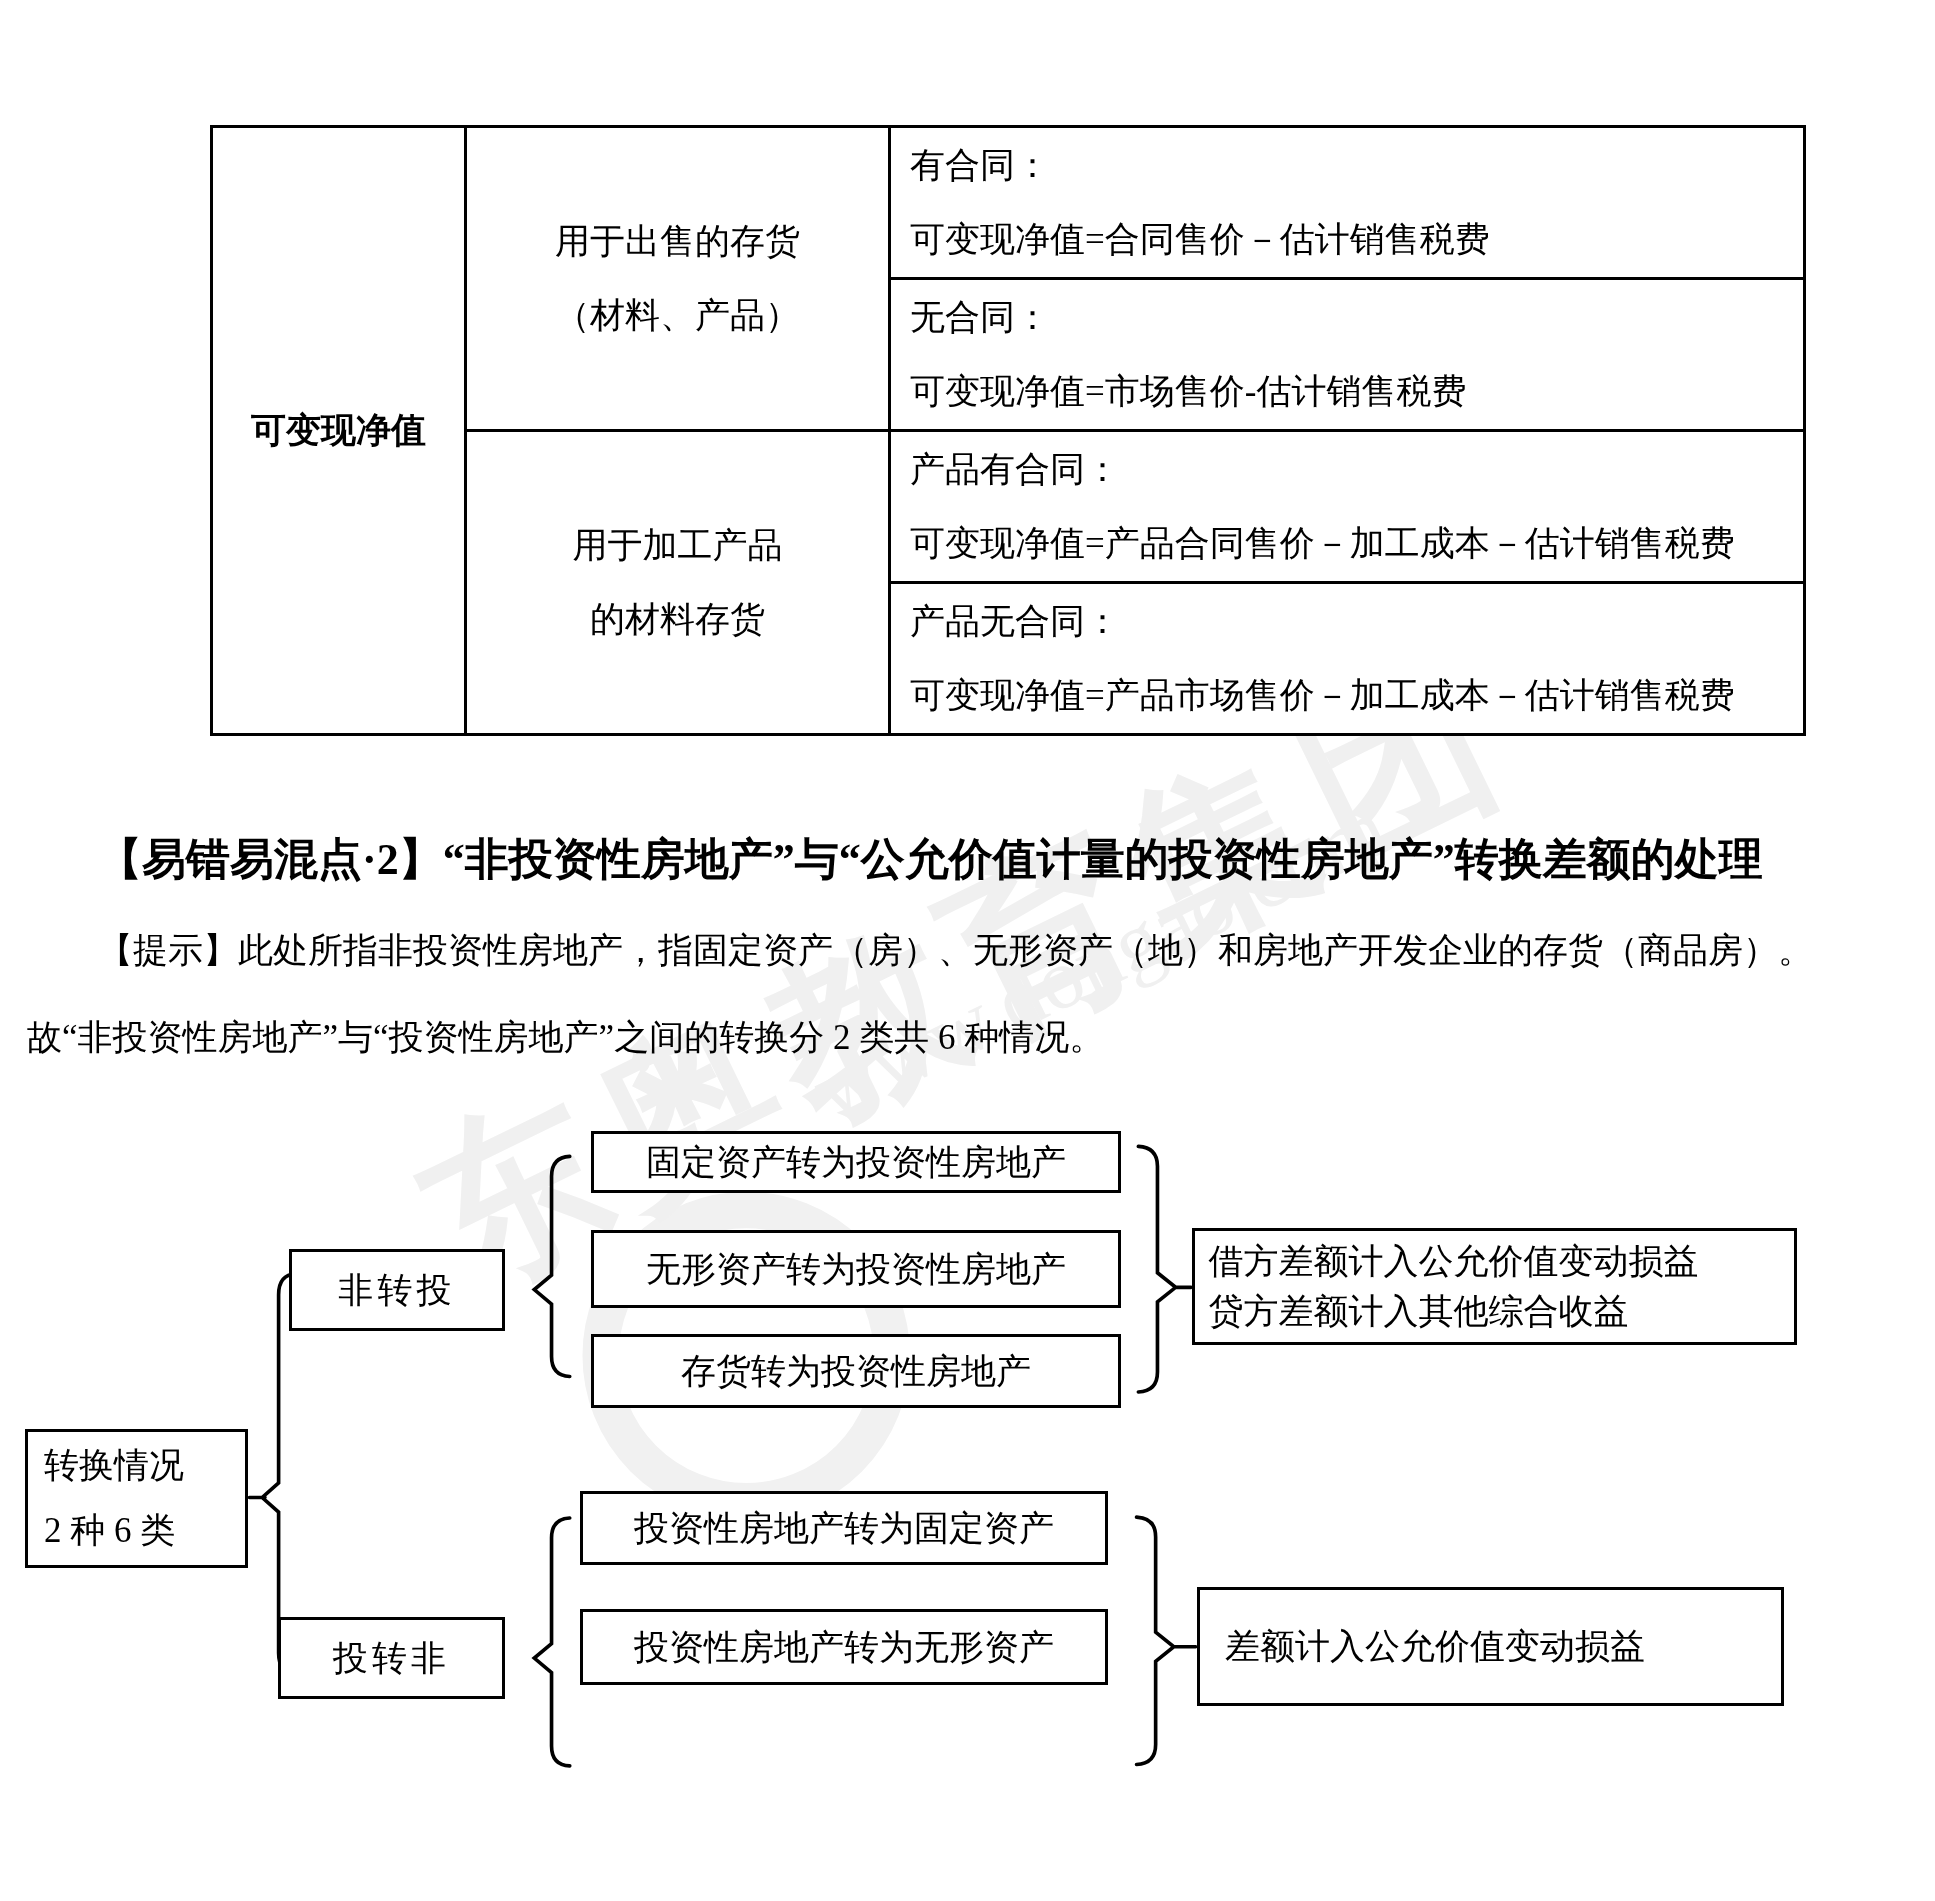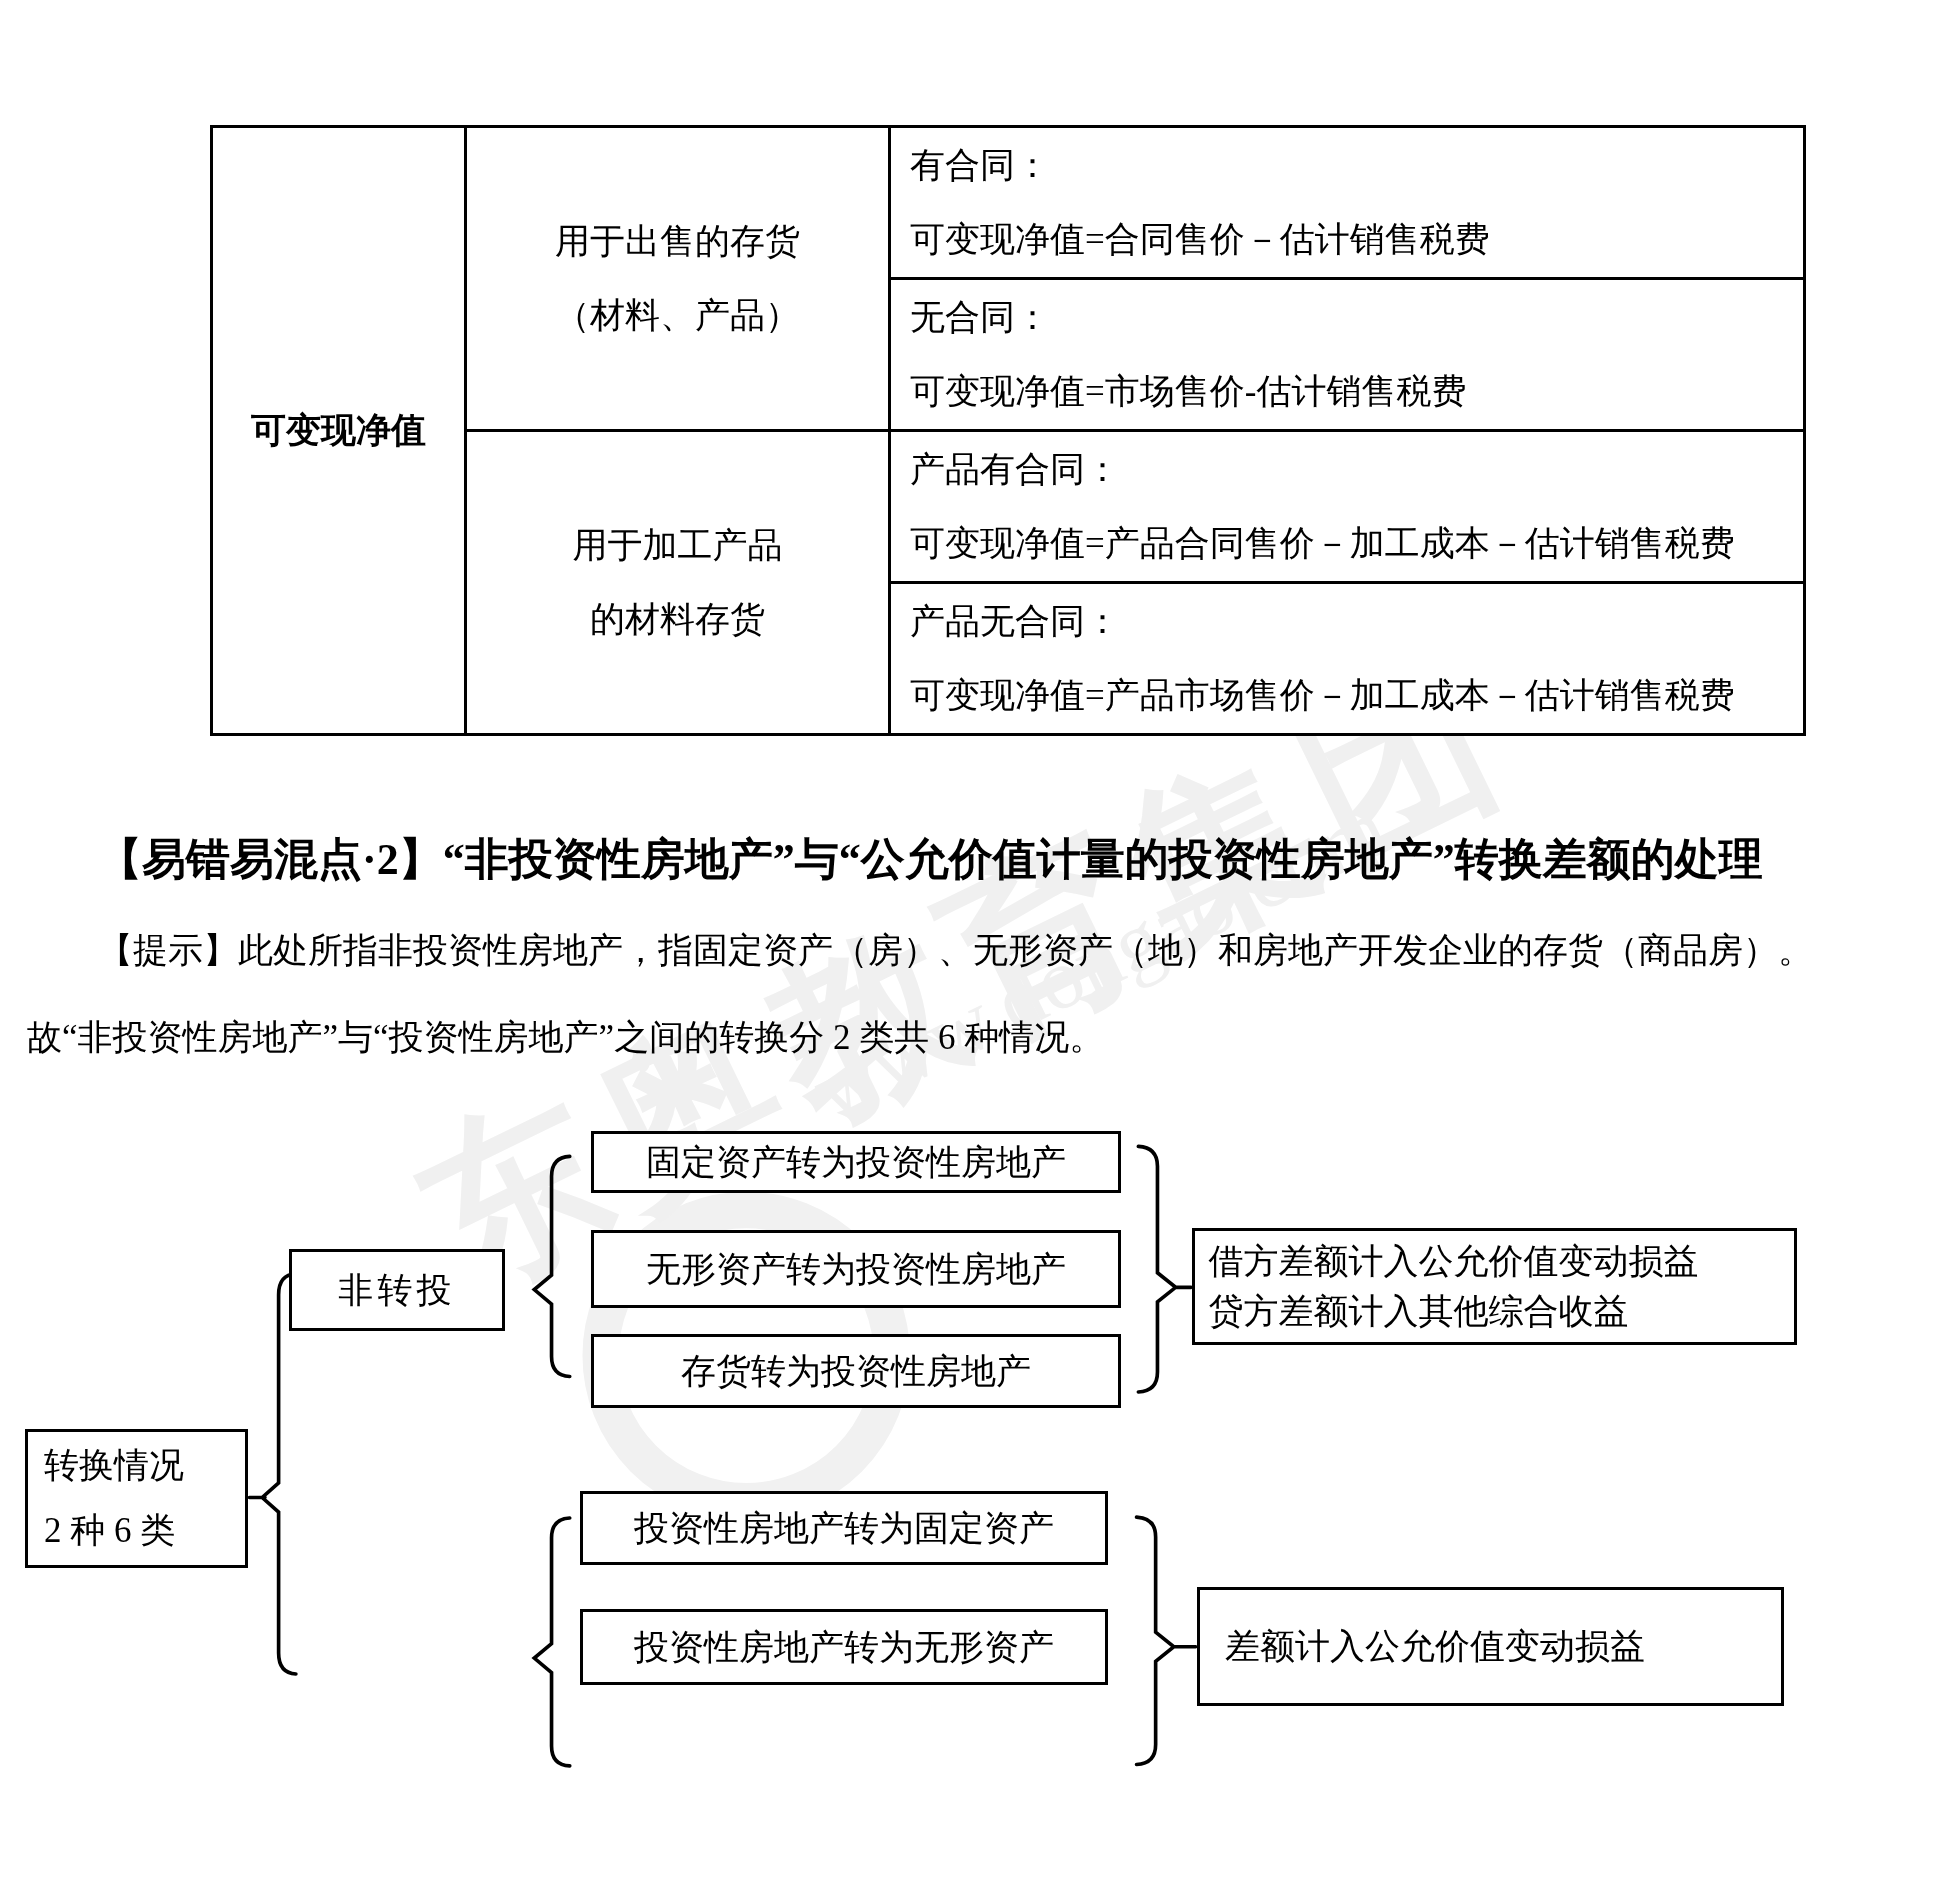--- a/index.html
+++ b/index.html
@@ -160,20 +160,23 @@
   <div id="box-root" class="dbox left">
     <div class="lines">
       <div>转换情况</div>
       <div>2 种 6 类</div>
     </div>
   </div>
 
   <div id="box-cat-0" class="dbox">
     <span>非转投</span>
   </div>
+  <div id="box-cat-1" class="dbox">
+    <span>投转非</span>
+  </div>
 
   <div id="box-i00" class="dbox">
     <span>固定资产转为投资性房地产</span>
   </div>
   <div id="box-i01" class="dbox">
     <span>无形资产转为投资性房地产</span>
   </div>
   <div id="box-i02" class="dbox">
     <span>存货转为投资性房地产</span>
   </div>

